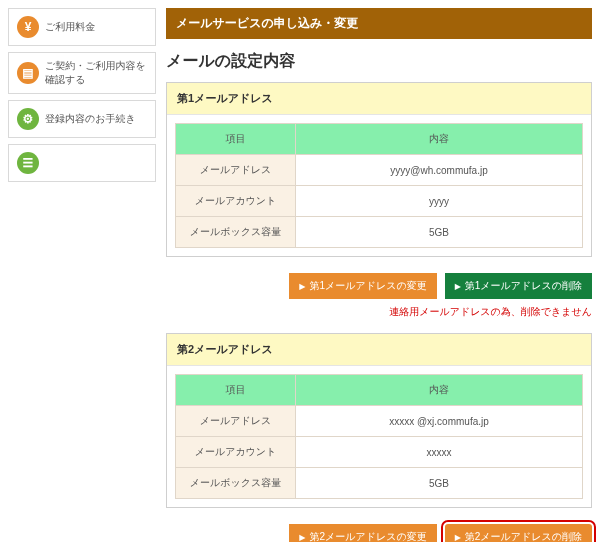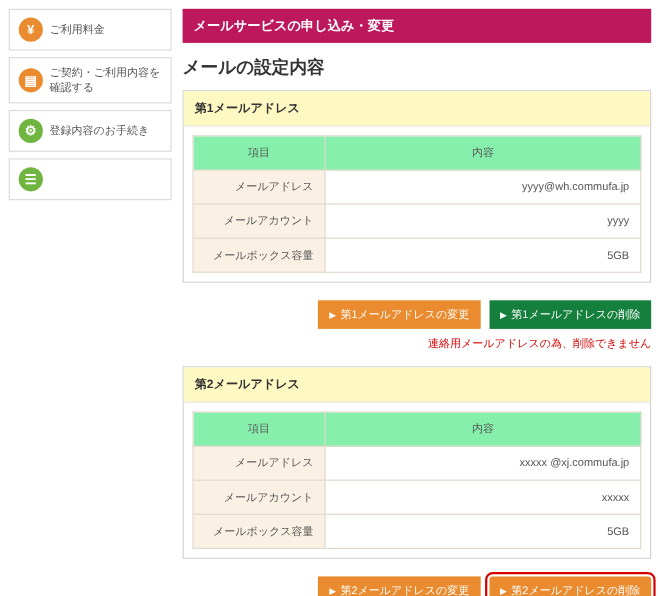--- a/index.html
+++ b/index.html
@@ -30,21 +30,21 @@
     margin-right: 6px;
     flex-shrink: 0;
     color: #fff;
     font-size: 12px;
     font-weight: bold;
   }
   .ic-orange { background: #e98b2e; }
   .ic-green { background: #6fb53f; }
   .main { flex: 1; }
   .page-title {
-    background: #be185d;
+    background: #a16207;
     color: #fff;
     padding: 7px 10px;
     font-size: 12px;
     font-weight: bold;
     margin-bottom: 12px;
   }
   .section-title {
     font-size: 16px;
     font-weight: bold;
     margin-bottom: 10px;
@@ -64,21 +64,21 @@
   }
   table.mail-table {
     width: calc(100% - 16px);
     margin: 8px;
     border-collapse: collapse;
     font-size: 10px;
   }
   table.mail-table th, table.mail-table td {
     border: 1px solid #e0d6c9;
     padding: 8px 10px;
-    text-align: right;
+    text-align: center;
     color: #555;
   }
   table.mail-table thead th {
     background: #86efac;
     text-align: center;
     font-weight: normal;
   }
   table.mail-table tbody th {
     background: #faf1e4;
     width: 120px;

